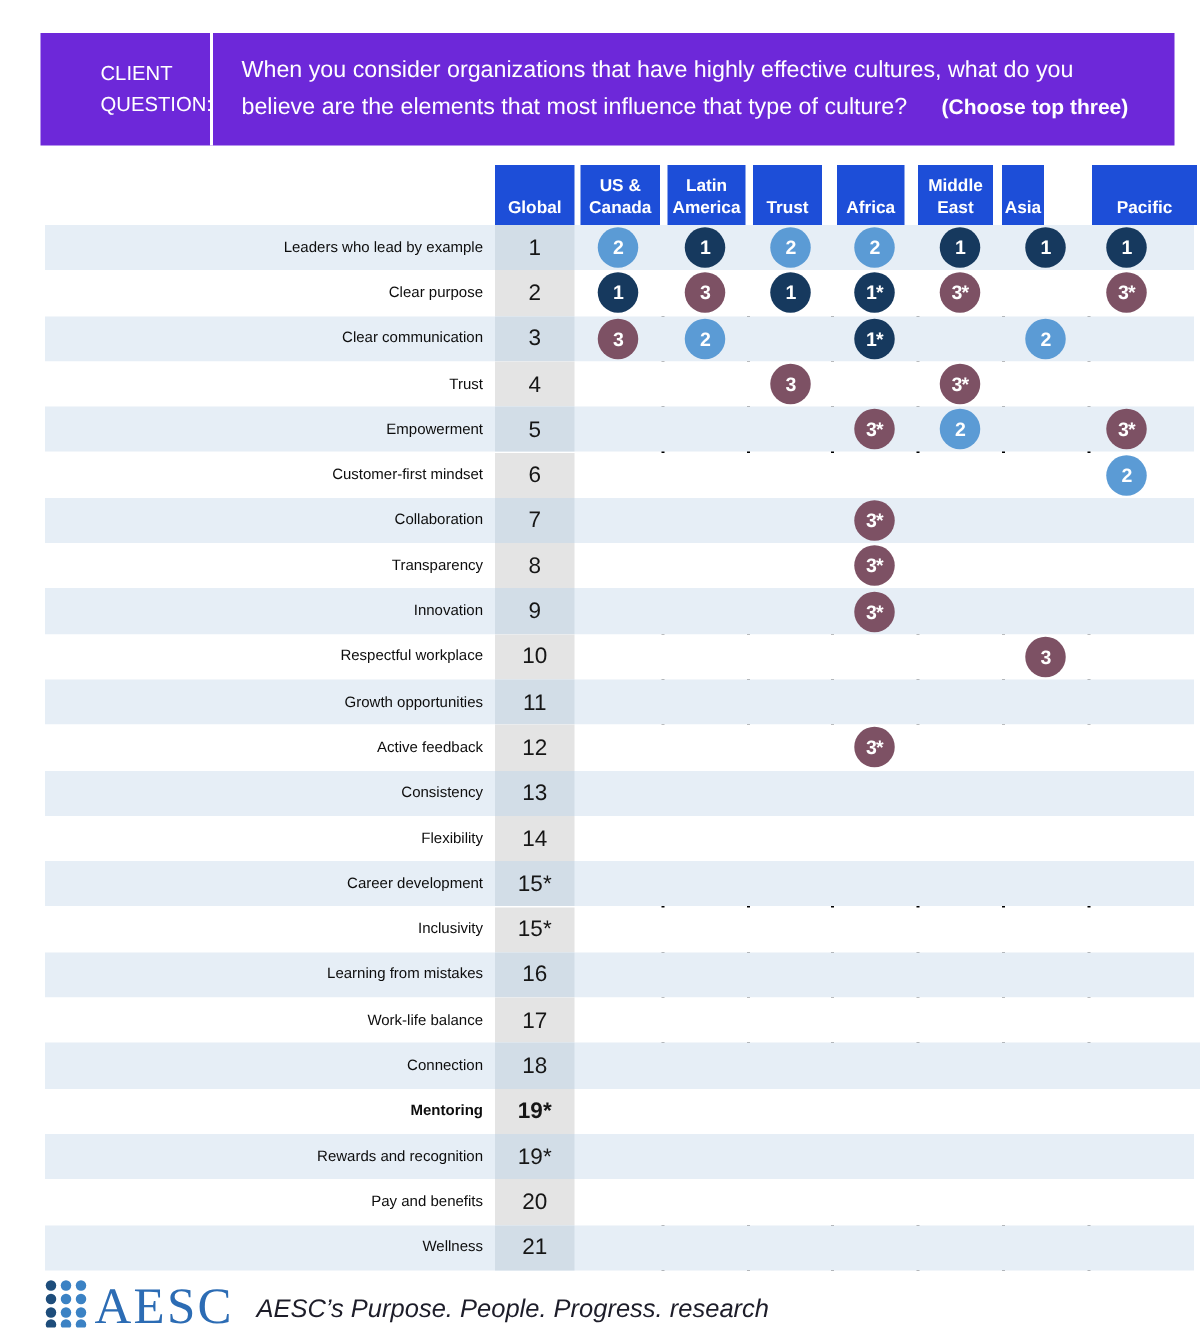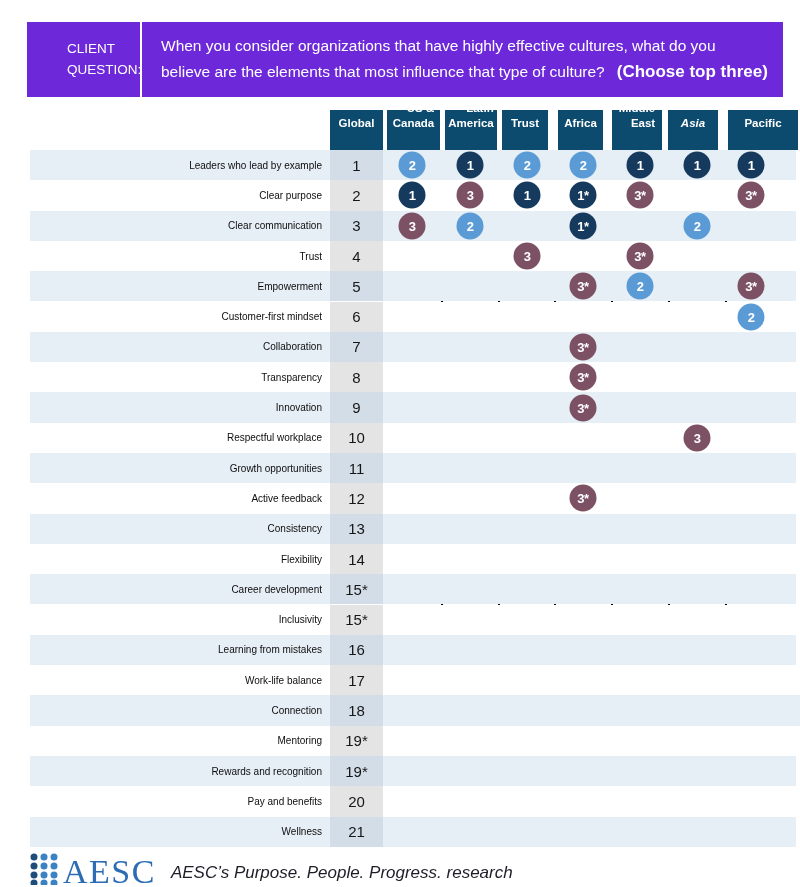--- a/index.html
+++ b/index.html
@@ -7,27 +7,27 @@
         font-family:"Liberation Sans", sans-serif;}
 
   
   .banner{position:absolute;left:27px;top:22px;width:756px;height:75px;
           background:#6d28d9;display:flex;box-sizing:border-box;}
   .banner-label{flex:0 0 115px;width:115px;box-sizing:border-box;padding-left:40px;
                 display:flex;flex-direction:column;justify-content:center;
                 color:#fff;font-size:13.5px;line-height:1.5;border-right:2px solid #fff;}
   .banner-q{flex:1;display:flex;flex-direction:column;justify-content:center;
             color:#fff;font-size:15.5px;line-height:1.6;padding:0 14px 0 19px;}
-  .banner-q .note{font-size:17px;font-weight:700;margin-left:12px;}
-
-  
-  .colhead{position:absolute;top:110px;height:40px;background:#0c4a6e;color:#fff;
+  .banner-q .note{font-size:14px;font-weight:700;margin-left:23px;}
+
+  
+  .colhead{position:absolute;top:110px;height:40px;background:#1d4ed8;color:#fff;
            font-size:11.5px;font-weight:700;line-height:1.25;white-space:pre-line;
-           display:flex;align-items:flex-end;justify-content:center;text-align:right;
-           padding-bottom:20px;box-sizing:border-box;}
+           display:flex;align-items:flex-end;justify-content:center;text-align:center;
+           padding-bottom:4px;box-sizing:border-box;}
 
   
   .vline{position:absolute;top:150px;height:697px;width:2px;background:#000;}
 
   
   .row{position:absolute;left:30px;width:766px;height:30.3px;background:#fff;}
   .row.striped{background:#e6eef6;}
   .row-label{position:absolute;left:0;top:0;width:292px;height:100%;
              display:flex;align-items:center;justify-content:flex-end;
              font-size:10px;color:#0d0d0d;}
@@ -66,21 +66,21 @@
   <div id="colheads">
       <div class="colhead" style="left: 330px; width: 53px;">Global</div>
       <div class="colhead" style="left: 387px; width: 53px;">US &amp;
 Canada</div>
       <div class="colhead" style="left: 445px; width: 52px;">Latin
 America</div>
       <div class="colhead" style="left: 502px; width: 46px;">Trust</div>
       <div class="colhead" style="left: 558px; width: 45px;">Africa</div>
       <div class="colhead" style="left: 612px; width: 50px;">Middle
 East</div>
-      <div class="colhead" style="left: 668px; width: 50px; font-style: italic;">Asia</div>
+      <div class="colhead" style="left: 668px; width: 28px;">Asia</div>
       <div class="colhead" style="left: 728px; width: 70px;">Pacific</div>
     </div>
   <div id="vlines">
       <div class="vline" style="left: 441px;"></div>
       <div class="vline" style="left: 498px;"></div>
       <div class="vline" style="left: 554px;"></div>
       <div class="vline" style="left: 611px;"></div>
       <div class="vline" style="left: 668px;"></div>
       <div class="vline" style="left: 725px;"></div>
     </div>
@@ -182,21 +182,21 @@
         <div class="gcell">16</div>
       </div>
       <div class="row" style="top: 665.1px;">
         <div class="row-label">Work-life balance</div>
         <div class="gcell">17</div>
       </div>
       <div class="row striped" style="top: 695.4px; padding-left: 30px;">
         <div class="row-label">Connection</div>
         <div class="gcell">18</div>
       </div>
-      <div class="row" style="top: 725.7px;">
+      <div class="row" style="top: 725.7px; font-weight: bold;">
         <div class="row-label">Mentoring</div>
         <div class="gcell">19*</div>
       </div>
       <div class="row striped" style="top: 756px;">
         <div class="row-label">Rewards and recognition</div>
         <div class="gcell">19*</div>
       </div>
       <div class="row" style="top: 786.3px;">
         <div class="row-label">Pay and benefits</div>
         <div class="gcell">20</div>

